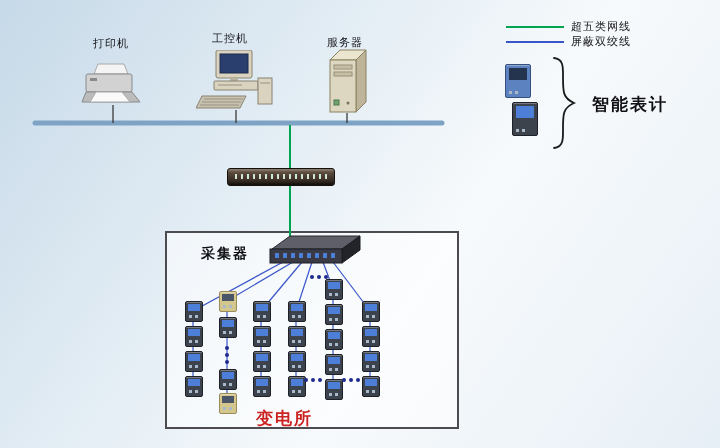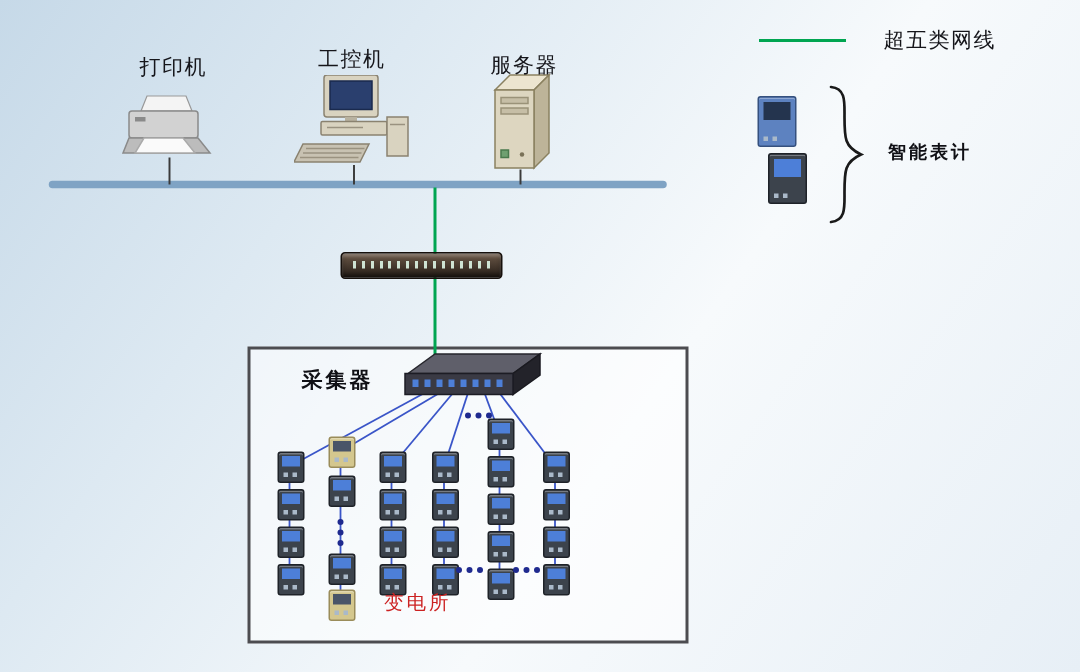--- a/index.html
+++ b/index.html
@@ -1,66 +1,66 @@
 <!DOCTYPE html>
 <html><head>
 <meta charset="utf-8">
 <style>
   html,body{margin:0;padding:0;}
   body{font-family:"Liberation Sans","DejaVu Sans",sans-serif;background:#fff;}
   #stage{position:relative;width:720px;height:448px;overflow:hidden;
          background:linear-gradient(125deg,#c6d9e8 0%,#dde9f2 28%,#f7fafc 60%,#e7eff6 100%);}
   #wires{position:absolute;left:0;top:0;width:720px;height:448px;z-index:2;}
 
-  .dev-label{position:absolute;z-index:4;font-size:14px;color:#15151a;letter-spacing:1px;white-space:nowrap;}
+  .dev-label{position:absolute;z-index:4;font-size:11px;color:#15151a;letter-spacing:1px;white-space:nowrap;}
   .lbl-printer{left:93px;top:36px;}
   .lbl-workstation{left:212px;top:31px;font-family:Liberation Serif, serif;}
   .lbl-server{left:327px;top:35px;}
 
   .icon{position:absolute;z-index:3;}
   .icon svg{display:block;}
   .icon-printer{left:80px;top:56px;}
   .icon-workstation{left:196px;top:50px;}
   .icon-server{left:322px;top:48px;}
 
   .legend{position:absolute;left:506px;top:19px;z-index:4;}
   .legend-row{display:flex;align-items:center;height:15px;}
   .legend-line{display:inline-block;width:58px;height:2px;margin-right:7px;}
-  .legend-label{font-size:14px;color:#15151a;letter-spacing:1px;white-space:nowrap;margin-left:18px;}
+  .legend-label{font-size:11px;color:#15151a;letter-spacing:1px;white-space:nowrap;}
 
   .meter{position:absolute;width:16px;height:19px;background:#3c434c;border:1px solid #1e2228;
          border-radius:2px;box-shadow:inset 0 1px 0 rgba(255,255,255,.3);z-index:3;}
   .meter::before{content:"";position:absolute;left:2px;right:2px;top:2px;height:7px;background:#4d7fd8;}
   .meter::after{content:"";position:absolute;left:3px;bottom:3px;width:3px;height:3px;
                 background:#aab9c9;box-shadow:6px 0 0 #aab9c9;}
   .meter.beige{background:#d4c78e;border-color:#9a8c5a;}
   .meter.beige::before{background:#4a5568;}
   .meter.big{width:24px;height:32px;}
   .meter.big::before{left:3px;right:3px;top:3px;height:12px;}
   .meter.big.blue{background:#5d82c0;border-color:#35507e;}
   .meter.big.blue::before{background:#24344e;}
   .sm-icon-1{left:505px;top:64px;}
   .sm-icon-2{left:512px;top:102px;}
 
   .brace{position:absolute;left:546px;top:55px;z-index:3;}
-  .smart-label{position:absolute;left:592px;top:93px;z-index:4;font-size:12px;font-weight:bold;
+  .smart-label{position:absolute;left:592px;top:93px;z-index:4;font-size:17px;font-weight:bold;
                color:#101015;letter-spacing:2px;white-space:nowrap;}
 
   .switch{position:absolute;left:227px;top:168px;width:106px;height:16px;z-index:3;
           background:linear-gradient(#6b5848,#241c16);border:1px solid #16100c;border-radius:3px;
           box-shadow:inset 0 2px 2px rgba(255,255,255,.22), inset 0 -2px 3px rgba(0,0,0,.45);}
   .switch-ports{height:5px;margin:5px 7px 0 7px;
           background:repeating-linear-gradient(90deg,#cfe4d4 0 2px,rgba(0,0,0,0) 2px 6px);}
 
   .substation-box{position:absolute;left:165px;top:231px;width:290px;height:194px;z-index:1;
                   border:2px solid #4c4c50;background:rgba(255,255,255,.55);}
   .collector-label{position:absolute;left:201px;top:245px;z-index:4;font-size:14px;font-weight:bold;
                    color:#101015;letter-spacing:2px;white-space:nowrap;text-align:center;}
   .collector{left:266px;top:232px;}
-  .substation-label{position:absolute;left:256px;top:393px;z-index:4;font-size:13px;font-weight:normal;
+  .substation-label{position:absolute;left:256px;top:407px;z-index:4;font-size:17px;font-weight:bold;
                     letter-spacing:2px;white-space:nowrap;}
 
   .dot{position:absolute;width:4px;height:4px;border-radius:50%;background:#1f2a8f;z-index:4;}
 </style>
 </head>
 <body>
 
 <div id="stage">
 
   <div class="substation-box"></div>
@@ -125,20 +125,24 @@
       <rect x="12" y="24" width="18" height="4" fill="#c6bea6" stroke="#9a9278"></rect>
       <rect x="12" y="52" width="5" height="5" fill="#6fa070" stroke="#4a7a4c"></rect>
       <circle cx="26" cy="55" r="1.5" fill="#7a7258"></circle>
     </svg>
   </div>
 
   <div class="legend">
     <div class="legend-row">
       <span class="legend-line" style="background: rgb(0, 165, 81);"></span>
       <span class="legend-label">超五类网线</span>
+    </div>
+    <div class="legend-row">
+      <span class="legend-line" style="background: rgb(58, 85, 200);"></span>
+      <span class="legend-label">屏蔽双绞线</span>
     </div>
   </div>
 
   <div class="meter big blue sm-icon-1"></div>
   <div class="meter big sm-icon-2"></div>
   <svg class="brace" width="34" height="96" viewBox="0 0 34 96">
     <path d="M8,3 C18,4 17,13 17,23 C17,37 17,43 28,48 C17,53 17,59 17,73 C17,83 18,92 8,93" fill="none" stroke="#1a1a1a" stroke-width="1.8" stroke-linecap="round"></path>
   </svg>
   <div class="smart-label">智能表计</div>
 

